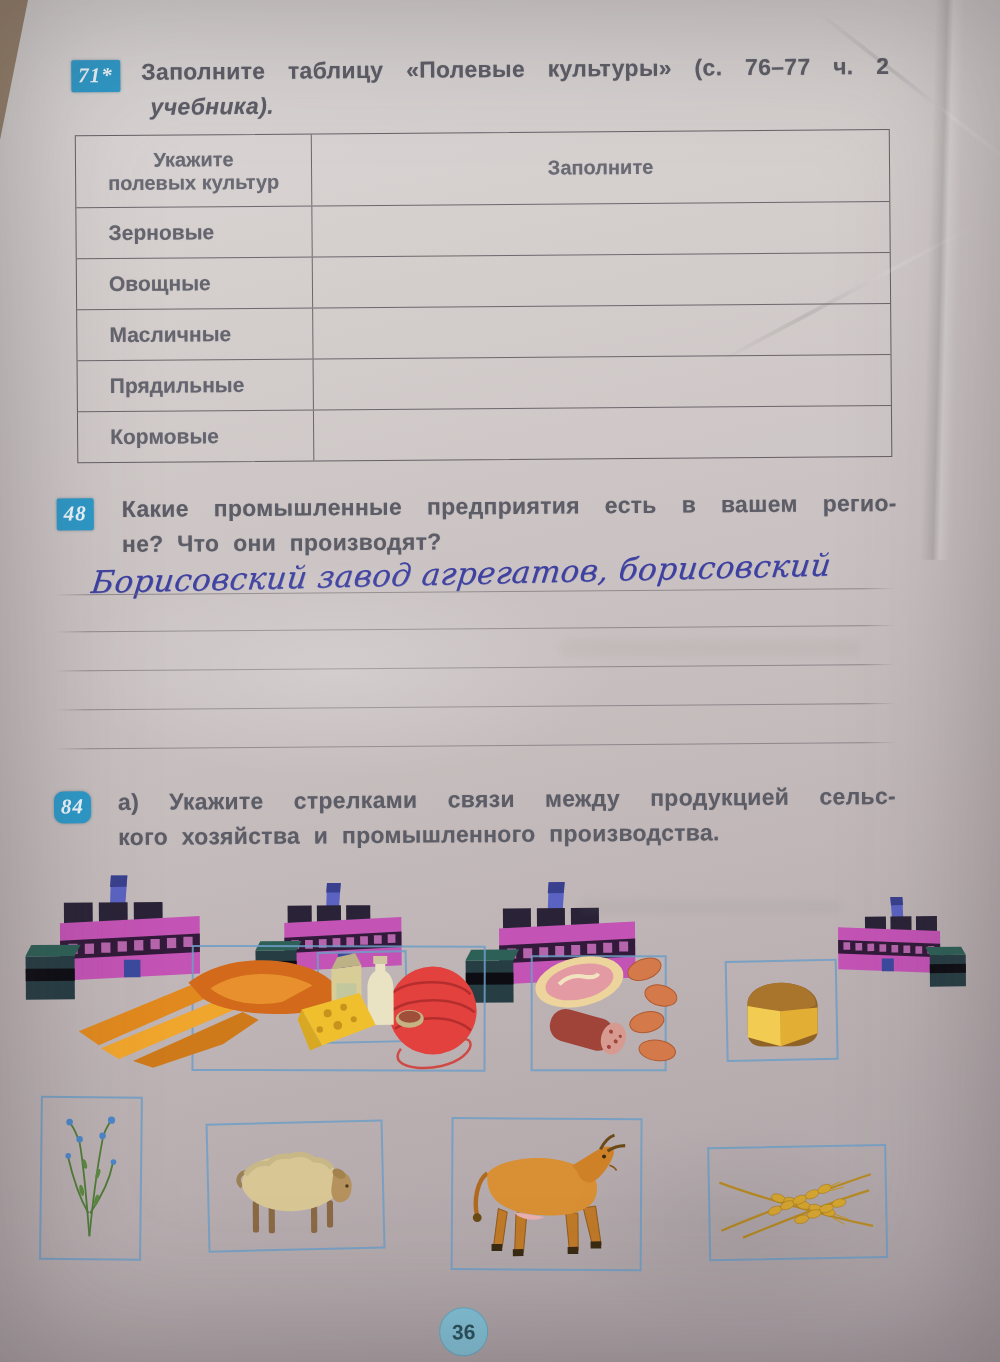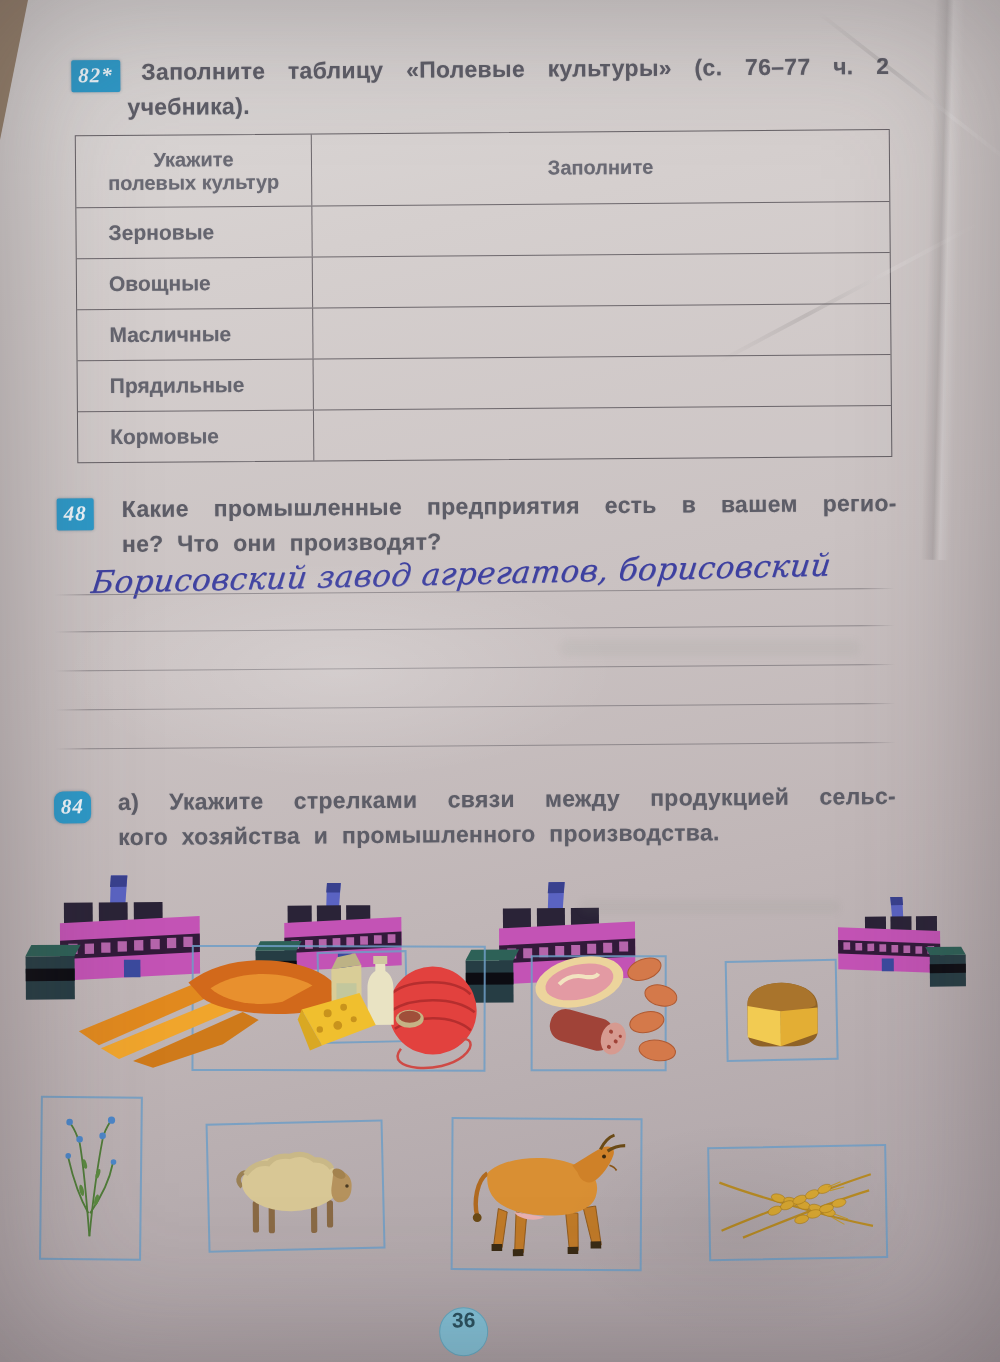--- a/index.html
+++ b/index.html
@@ -10,21 +10,21 @@
   .content{position:absolute;inset:0;transform:rotate(-0.45deg);transform-origin:50% 40%;}
   .badge{position:absolute;background:#2d9ac9;color:#eef6fb;
     font:italic 700 21px "Liberation Serif",serif;text-align:center;
     padding:3px 7px 4px;border-radius:2px;letter-spacing:1px;
     box-shadow:0 0 3px rgba(40,80,110,.45);}
   .ptext{position:absolute;font-family:"Liberation Sans",sans-serif;font-weight:700;
     color:#5d5d67;font-size:23px;letter-spacing:.3px;word-spacing:7px;white-space:nowrap;
     text-shadow:0 0 1px rgba(93,93,103,.45);}
   .ptext.full{white-space:normal;text-align:justify;text-align-last:justify;}
   .t82a{left:145px;top:56px;width:748px;}
-  .t82b{left:131px;top:91px;}
+  .t82b{left:154px;top:91px;font-style:italic;}
   .t83a{left:122px;top:493px;width:775px;}
   .t83b{left:122px;top:528px;}
   .t84a{left:116px;top:786px;width:778px;}
   .t84b{left:116px;top:821px;}
   .badge82{left:75px;top:57px;}
   .badge83{left:57px;top:495px;}
   .badge84{left:52px;top:788px;border-radius:9px;}
   
   .otable{position:absolute;left:78px;top:132px;width:813px;
     border:1px solid rgba(82,78,84,.85);background:rgba(255,255,255,.05);}
@@ -46,21 +46,21 @@
     background:linear-gradient(90deg,rgba(118,113,118,0),rgba(118,113,118,.7) 4%,rgba(118,113,118,.7) 96%,rgba(118,113,118,0));}
   .hand{position:absolute;left:92px;top:555px;white-space:nowrap;
     font:italic 31px "DejaVu Serif",serif;color:#3e41a0;letter-spacing:.4px;
     transform:skewX(-8deg) rotate(-0.9deg);
     text-shadow:.5px .5px .6px rgba(62,65,160,.55);}
   
   .frame{position:absolute;border:2px solid #6f9ec6;opacity:.85;}
   .icon{position:absolute;}
   
   .pagenum{position:absolute;left:433px;top:1307px;width:47px;height:47px;border-radius:50%;
-    background:#82c3d9;border:1px solid #63abc4;display:flex;justify-content:center;
+    background:#82c3d9;border:1px solid #63abc4;display:flex;align-items:center;justify-content:center;
     font:700 21px "Liberation Sans",sans-serif;color:#27505e;}
   
   .fx{position:absolute;pointer-events:none;}
   .crease-a{left:928px;top:0;width:30px;height:560px;transform:rotate(1.5deg);
     background:linear-gradient(90deg,transparent,rgba(0,0,0,.10) 40%,rgba(255,255,255,.20) 62%,transparent);}
   .crease-b{left:790px;top:90px;width:260px;height:4px;transform:rotate(38deg);
     background:linear-gradient(90deg,transparent,rgba(0,0,0,.10),rgba(255,255,255,.14),transparent);}
   .crease-c{left:700px;top:290px;width:300px;height:4px;transform:rotate(-28deg);
     background:linear-gradient(90deg,transparent,rgba(0,0,0,.09),rgba(255,255,255,.12),transparent);}
   .sheen{left:60px;top:560px;width:560px;height:220px;border-radius:50%;
@@ -245,21 +245,21 @@
     </g>
   </symbol>
 </defs>
 </svg>
 
 <div class="photo">
   <div class="corner"></div>
 
   <div class="content">
 
-    <div class="badge badge82">82*</div>
+    <div class="badge badge82">71*</div>
     <div class="ptext full t82a">Заполните таблицу «Полевые культуры» (с. 76–77 ч. 2</div>
     <div class="ptext t82b">учебника).</div>
 
     <div class="otable">
       <div class="trow first thead-row">
         <div class="cell c1 th">
           <span>Укажите</span>
           <span>полевых культур</span>
         </div>
         <div class="cell c2 th">

